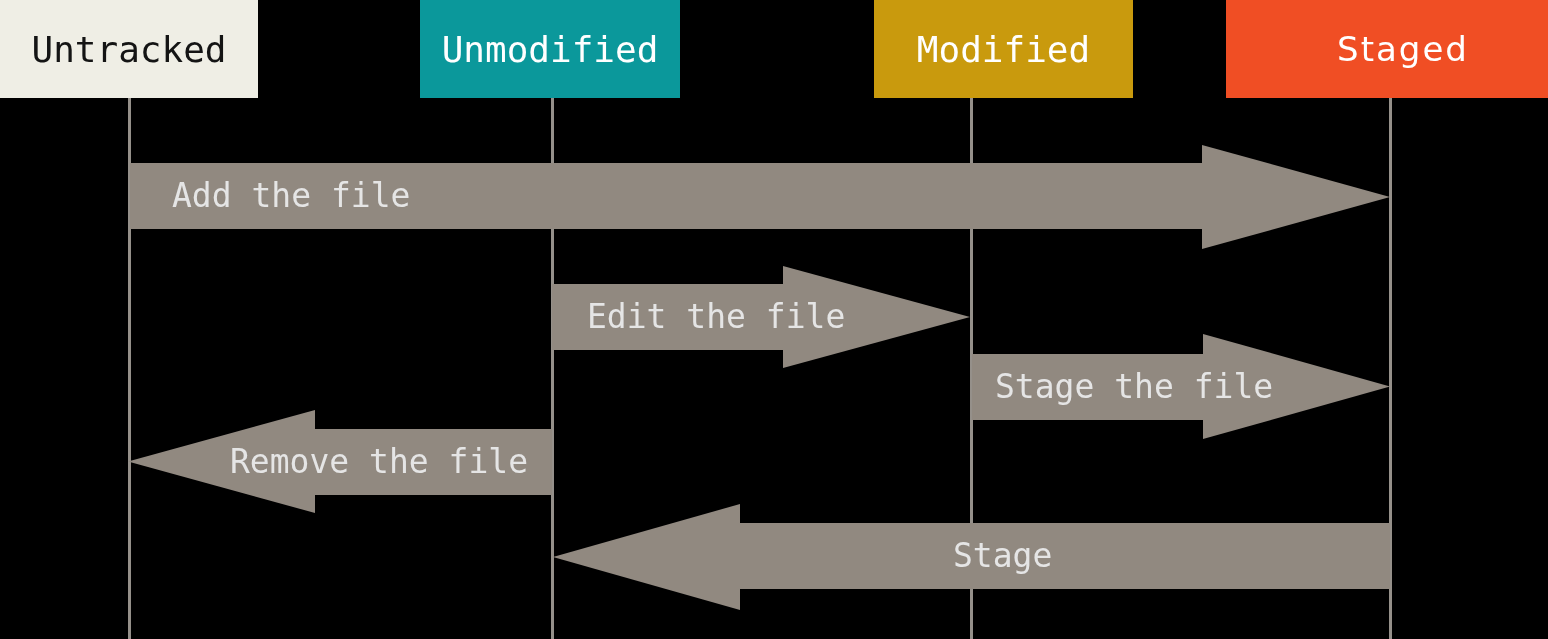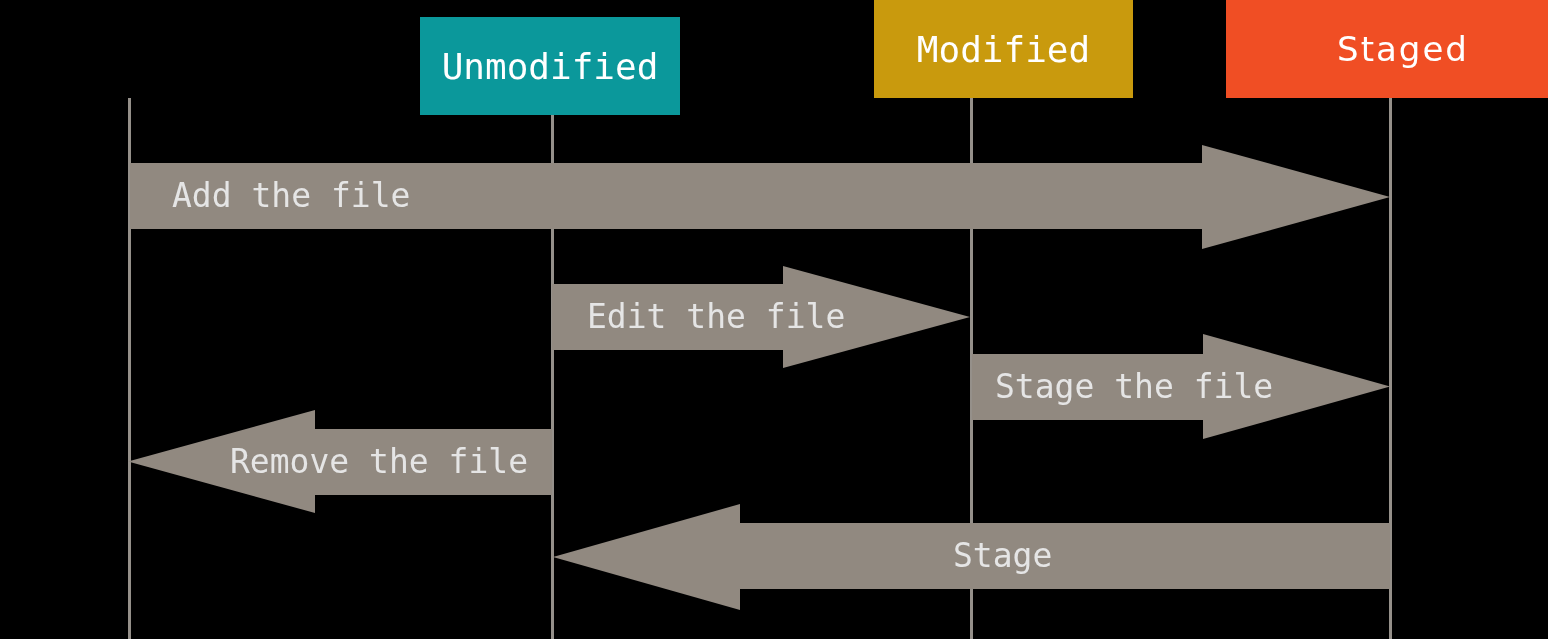--- a/index.html
+++ b/index.html
@@ -10,21 +10,21 @@
     font-family:"DejaVu Sans Mono", monospace;
     overflow:hidden;
   }
   
   .state{
     position:absolute;top:0;height:98px;
     display:flex;align-items:center;justify-content:center;
     font-size:36px;
   }
   .state--untracked{left:0;width:258px;}
-  .state--unmodified{left:420px;width:260px;margin-top:17px;}
+  .state--unmodified{left:420px;width:260px;}
   .state--modified{left:874px;width:259px;}
   .state--staged{
     left:1226px;width:322px;
     font-family:"DejaVu Sans", sans-serif;
     font-size:34px;letter-spacing:2px;
   }
   
   .lifeline{position:absolute;top:98px;bottom:0;width:3px;}
   .lifeline--untracked{left:128px;}
   .lifeline--unmodified{left:551px;}
@@ -99,20 +99,23 @@
     <div class="arrow-body" style="background: rgb(145, 137, 128);"></div>
     <span class="arrow-label">Remove the file</span>
   </div>
 
   <div class="arrow arrow--commit">
     <div class="arrow-head arrow-head--left" style="background: rgb(145, 137, 128);"></div>
     <div class="arrow-body" style="background: rgb(145, 137, 128);"></div>
     <span class="arrow-label">Stage</span>
   </div>
 
+  <div class="state state--untracked" style="background: rgb(239, 238, 229); color: rgb(20, 20, 20);">
+    <span>Untracked</span>
+  </div>
   <div class="state state--unmodified" style="background: rgb(11, 152, 155); color: rgb(255, 255, 255);">
     <span>Unmodified</span>
   </div>
   <div class="state state--modified" style="background: rgb(201, 154, 13); color: rgb(255, 255, 255);">
     <span>Modified</span>
   </div>
   <div class="state state--staged" style="background: rgb(240, 78, 36); color: #ffffff; padding-left: 16px;">
     <span>Staged</span>
   </div>
 

